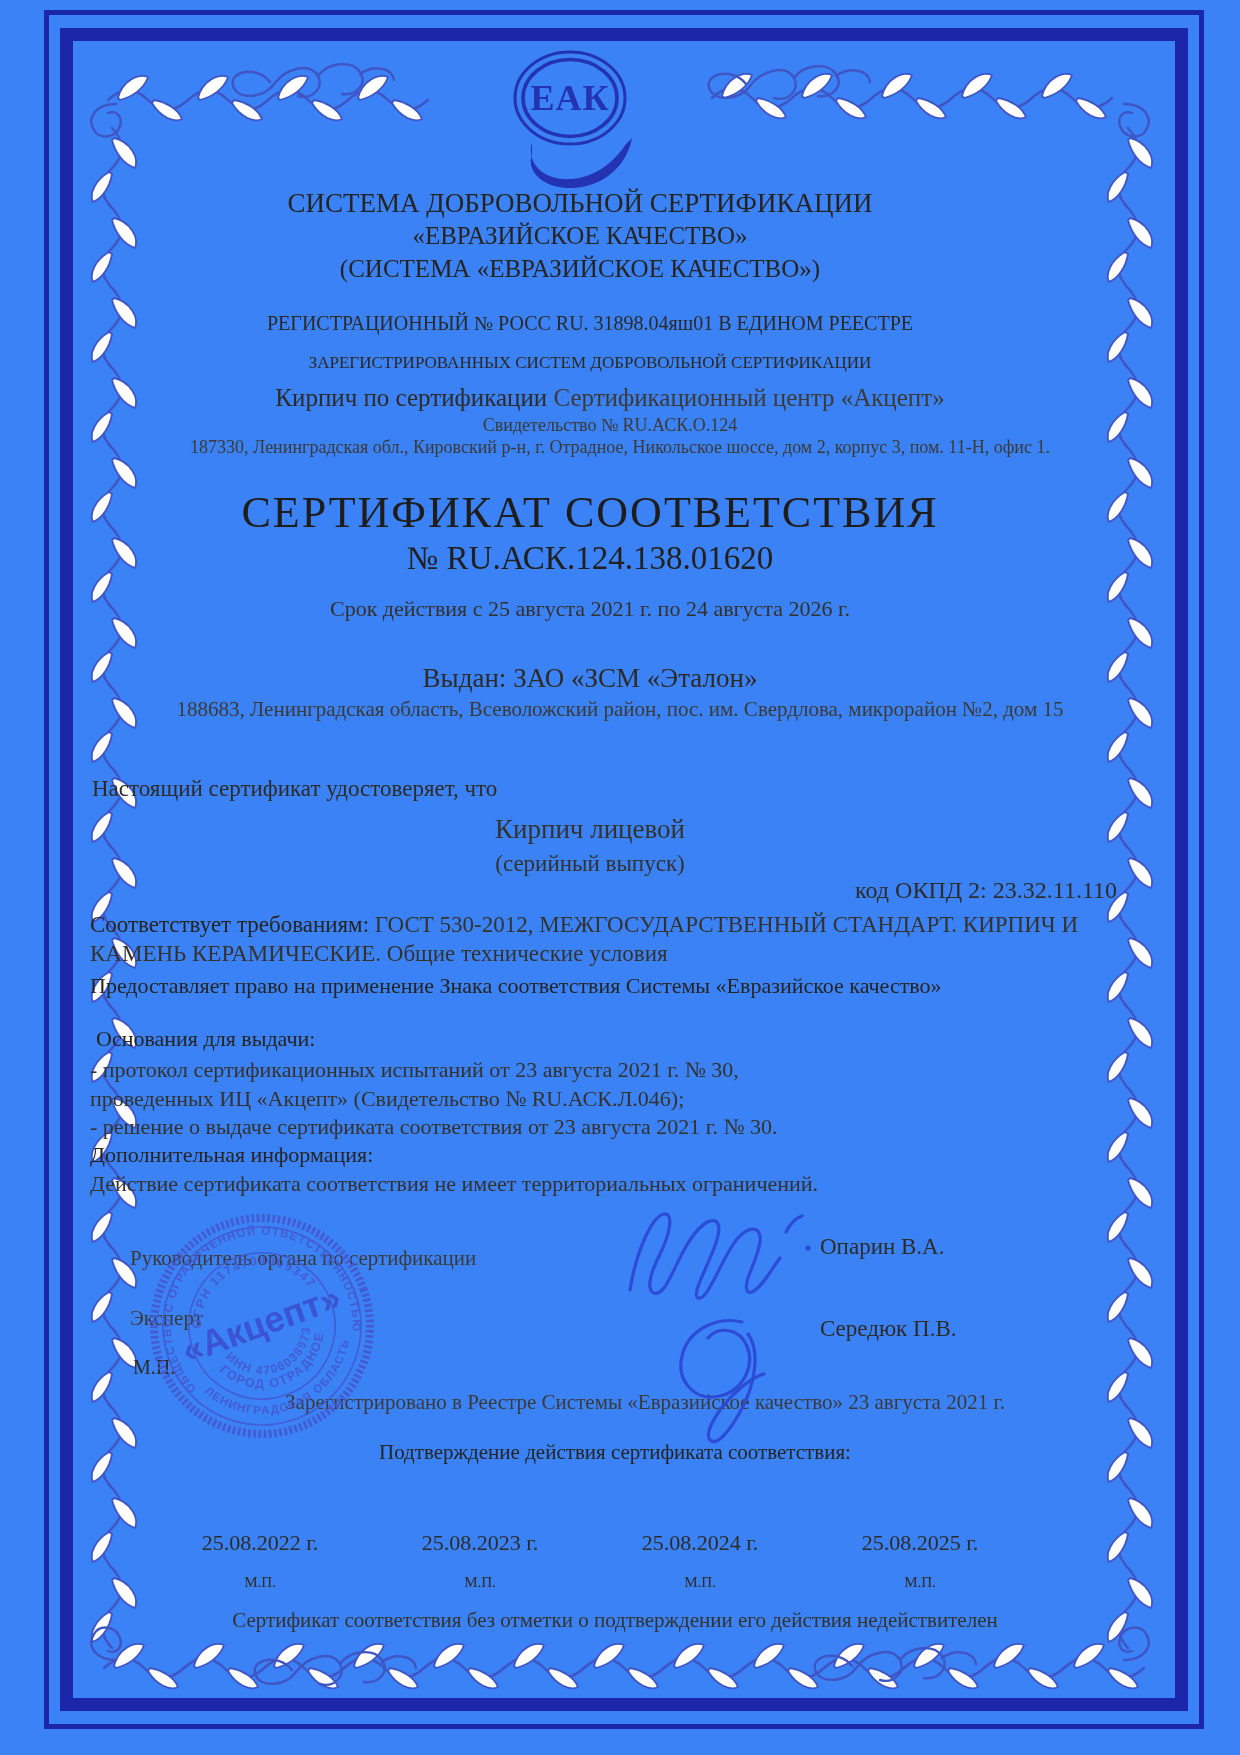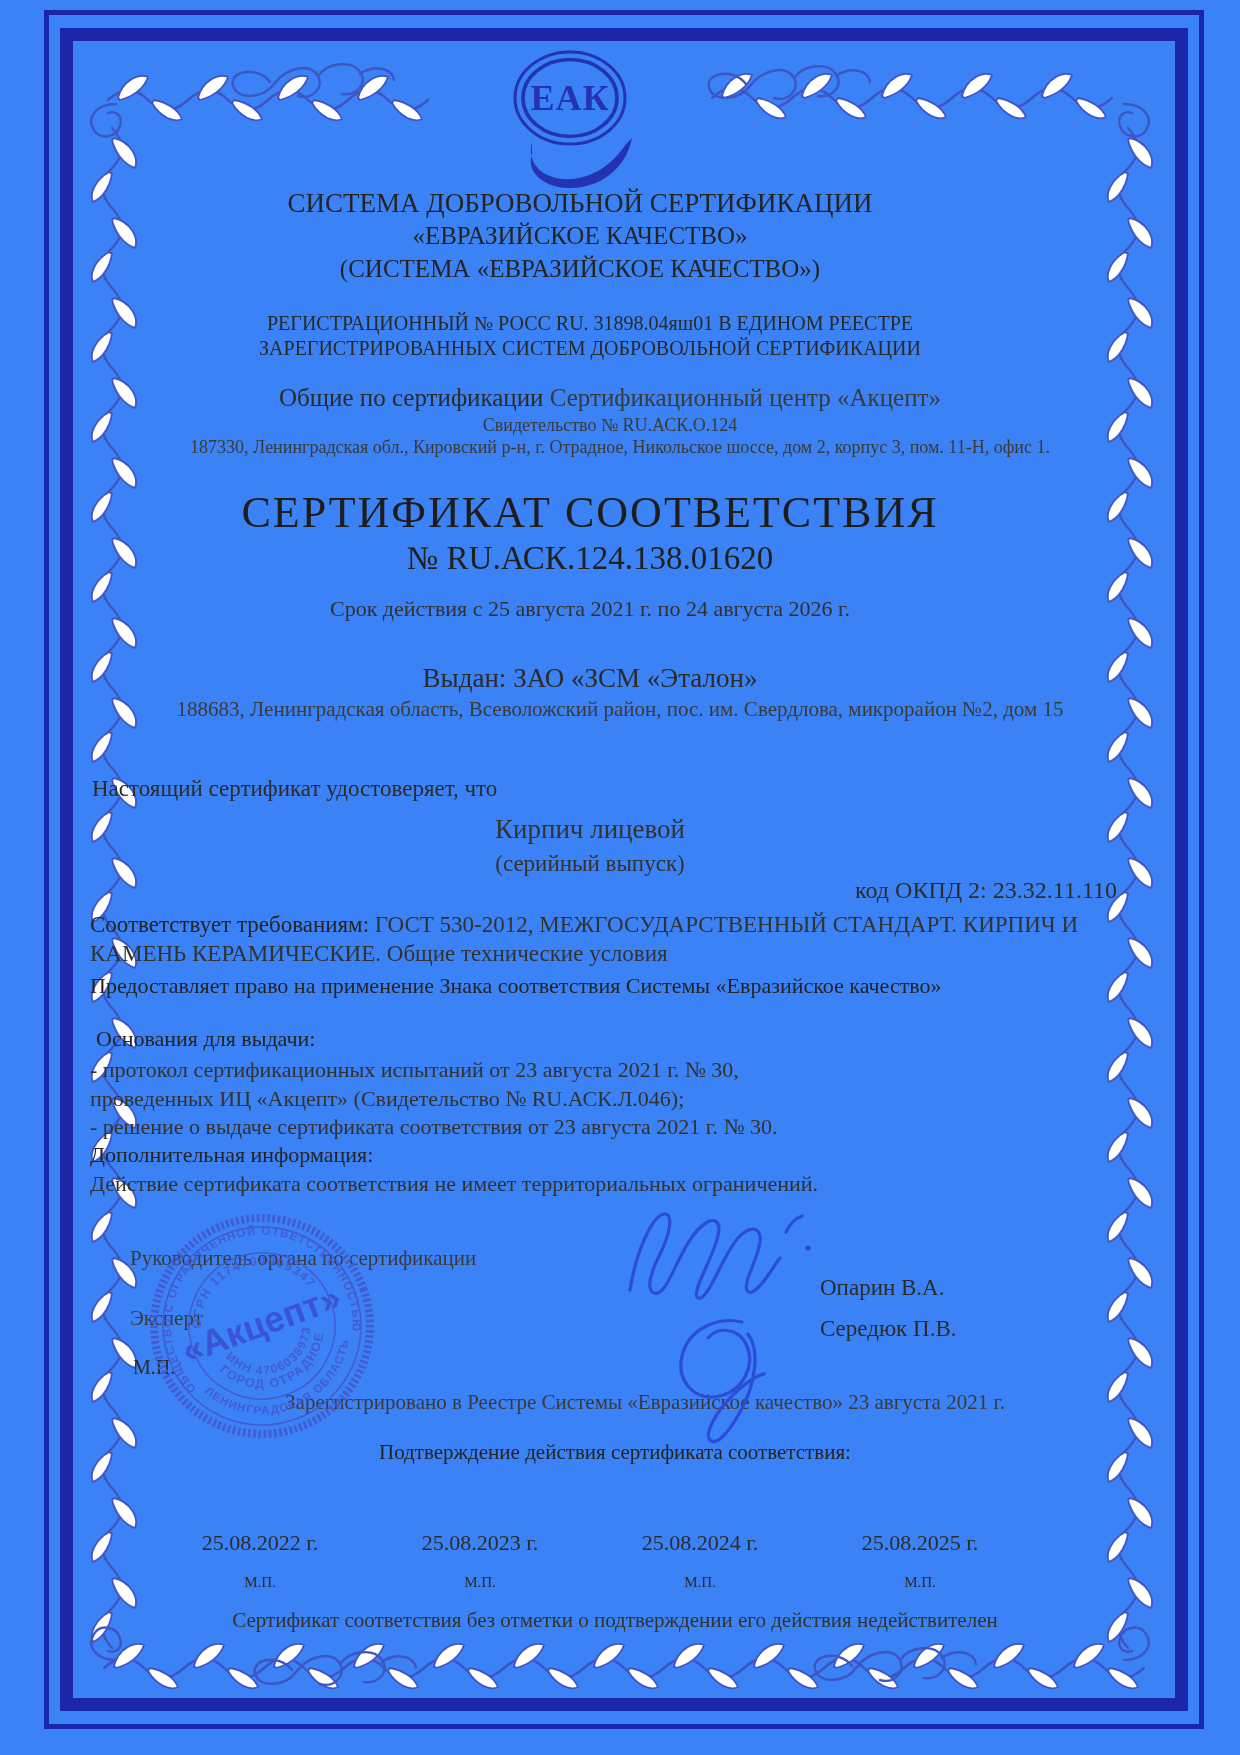--- a/index.html
+++ b/index.html
@@ -162,24 +162,24 @@
     <ellipse class="ellg" cx="72" cy="48" rx="47" ry="38.5" style="stroke-width:3.6px"></ellipse>
     <path class="tail" d="M34,92 C28,114 46,131 74,129 C98,127 116,112 128,94 L134,88 C128,120 100,139 70,138 C44,137 28,121 34,104 Z"></path>
     <text class="logotxt" x="72" y="60" text-anchor="middle">ЕАК</text>
   </svg>
 
   <div class="abs ctr b" style="left:90px;width:980px;top:188px;font-size:27px;color:#262420">СИСТЕМА ДОБРОВОЛЬНОЙ СЕРТИФИКАЦИИ</div>
   <div class="abs ctr b" style="left:90px;width:980px;top:255px;font-size:25px;color:#262420">(СИСТЕМА «ЕВРАЗИЙСКОЕ КАЧЕСТВО»)</div>
   <div class="abs ctr b" style="left:90px;width:980px;top:222px;font-size:25px;color:#262420">«ЕВРАЗИЙСКОЕ КАЧЕСТВО»</div>
 
   <div class="abs ctr b" style="left:85px;width:1010px;top:312px;font-size:20px;color:#2b2925">РЕГИСТРАЦИОННЫЙ № РОСС RU. 31898.04яш01 В ЕДИНОМ РЕЕСТРЕ</div>
-  <div class="abs ctr b" style="left:85px;width:1010px;top:337px;font-size:20px;color:#2b2925">ЗАРЕГИСТРИРОВАННЫХ СИСТЕМ ДОБРОВОЛЬНОЙ СЕРТИФИКАЦИИ</div>
+  <div class="abs ctr b" style="left:85px;width:1010px;top:353px;font-size:17px;color:#2b2925">ЗАРЕГИСТРИРОВАННЫХ СИСТЕМ ДОБРОВОЛЬНОЙ СЕРТИФИКАЦИИ</div>
 
   <div class="abs ctr" style="left:85px;width:1050px;top:384px;font-size:25px">
-    <span class="b">Общие по сертификации</span><span class="gray"> Сертификационный центр «Акцепт»</span>
+    <span class="b">Кирпич по сертификации</span><span class="gray"> Сертификационный центр «Акцепт»</span>
   </div>
   <div class="abs ctr gray" style="left:85px;width:1050px;top:415px;font-size:18px">Свидетельство № RU.АСК.О.124</div>
   <div class="abs ctr gray" style="left:60px;width:1120px;top:437px;font-size:18px">187330, Ленинградская обл., Кировский р-н, г. Отрадное, Никольское шоссе, дом 2, корпус 3, пом. 11-Н, офис 1.</div>
 
   <div class="abs ctr b" style="left:85px;width:1010px;top:487px;font-size:44px;letter-spacing:2px;color:#1f1d1a">СЕРТИФИКАТ СООТВЕТСТВИЯ</div>
   <div class="abs ctr b" style="left:85px;width:1010px;top:540px;font-size:33px;color:#22201c">№ RU.АСК.124.138.01620</div>
   <div class="abs ctr" style="left:85px;width:1010px;top:596px;font-size:22px;color:#33312c">Срок действия с 25 августа 2021 г. по 24 августа 2026 г.</div>
 
   <div class="abs ctr" style="left:85px;width:1010px;top:663px;font-size:27px">
     <span class="b">Выдан:</span><span class="b"> ЗАО «ЗСМ «Эталон»</span>
@@ -197,21 +197,21 @@
   <div class="abs b" style="left:90px;width:1030px;top:973px;font-size:22px;color:#262420">Предоставляет право на применение Знака соответствия Системы «Евразийское качество»</div>
 
   <div class="abs b" style="left:96px;top:1026px;font-size:22px;color:#262420">Основания для выдачи:</div>
   <div class="abs" style="left:90px;width:1030px;top:1057px;font-size:22px;color:#34322d">- протокол сертификационных испытаний от 23 августа 2021 г. № 30,</div>
   <div class="abs" style="left:90px;width:1030px;top:1086px;font-size:22px;color:#34322d">проведенных ИЦ «Акцепт» (Свидетельство № RU.АСК.Л.046);</div>
   <div class="abs" style="left:90px;width:1030px;top:1114px;font-size:22px;color:#34322d">- решение о выдаче сертификата соответствия от 23 августа 2021 г. № 30.</div>
   <div class="abs b" style="left:90px;top:1142px;font-size:22px;color:#262420">Дополнительная информация:</div>
   <div class="abs" style="left:90px;width:1030px;top:1171px;font-size:22px;color:#34322d">Действие сертификата соответствия не имеет территориальных ограничений.</div>
 
   <div class="abs gray" style="left:130px;top:1246px;font-size:21px">Руководитель органа по сертификации</div>
-  <div class="abs b" style="left:820px;top:1275px;font-size:23px">Опарин В.А.</div>
+  <div class="abs b" style="left:820px;top:1234px;font-size:23px">Опарин В.А.</div>
   <div class="abs gray" style="left:130px;top:1306px;font-size:21px">Эксперт</div>
   <div class="abs b" style="left:820px;top:1316px;font-size:23px">Середюк П.В.</div>
   <div class="abs b" style="left:133px;top:1356px;font-size:20px">М.П.</div>
   <div class="abs ctr gray" style="left:170px;width:950px;top:1390px;font-size:21px">Зарегистрировано в Реестре Системы «Евразийское качество» 23 августа 2021 г.</div>
 
   <div class="abs ctr b" style="left:85px;width:1060px;top:1440px;font-size:21px;color:#262420">Подтверждение действия сертификата соответствия:</div>
   <div class="abs dates-row" style="left:150px;width:880px;top:1530px;font-size:22px;color:#2e2c28">
     <span>25.08.2022 г.</span>
     <span>25.08.2023 г.</span>
     <span>25.08.2024 г.</span>

